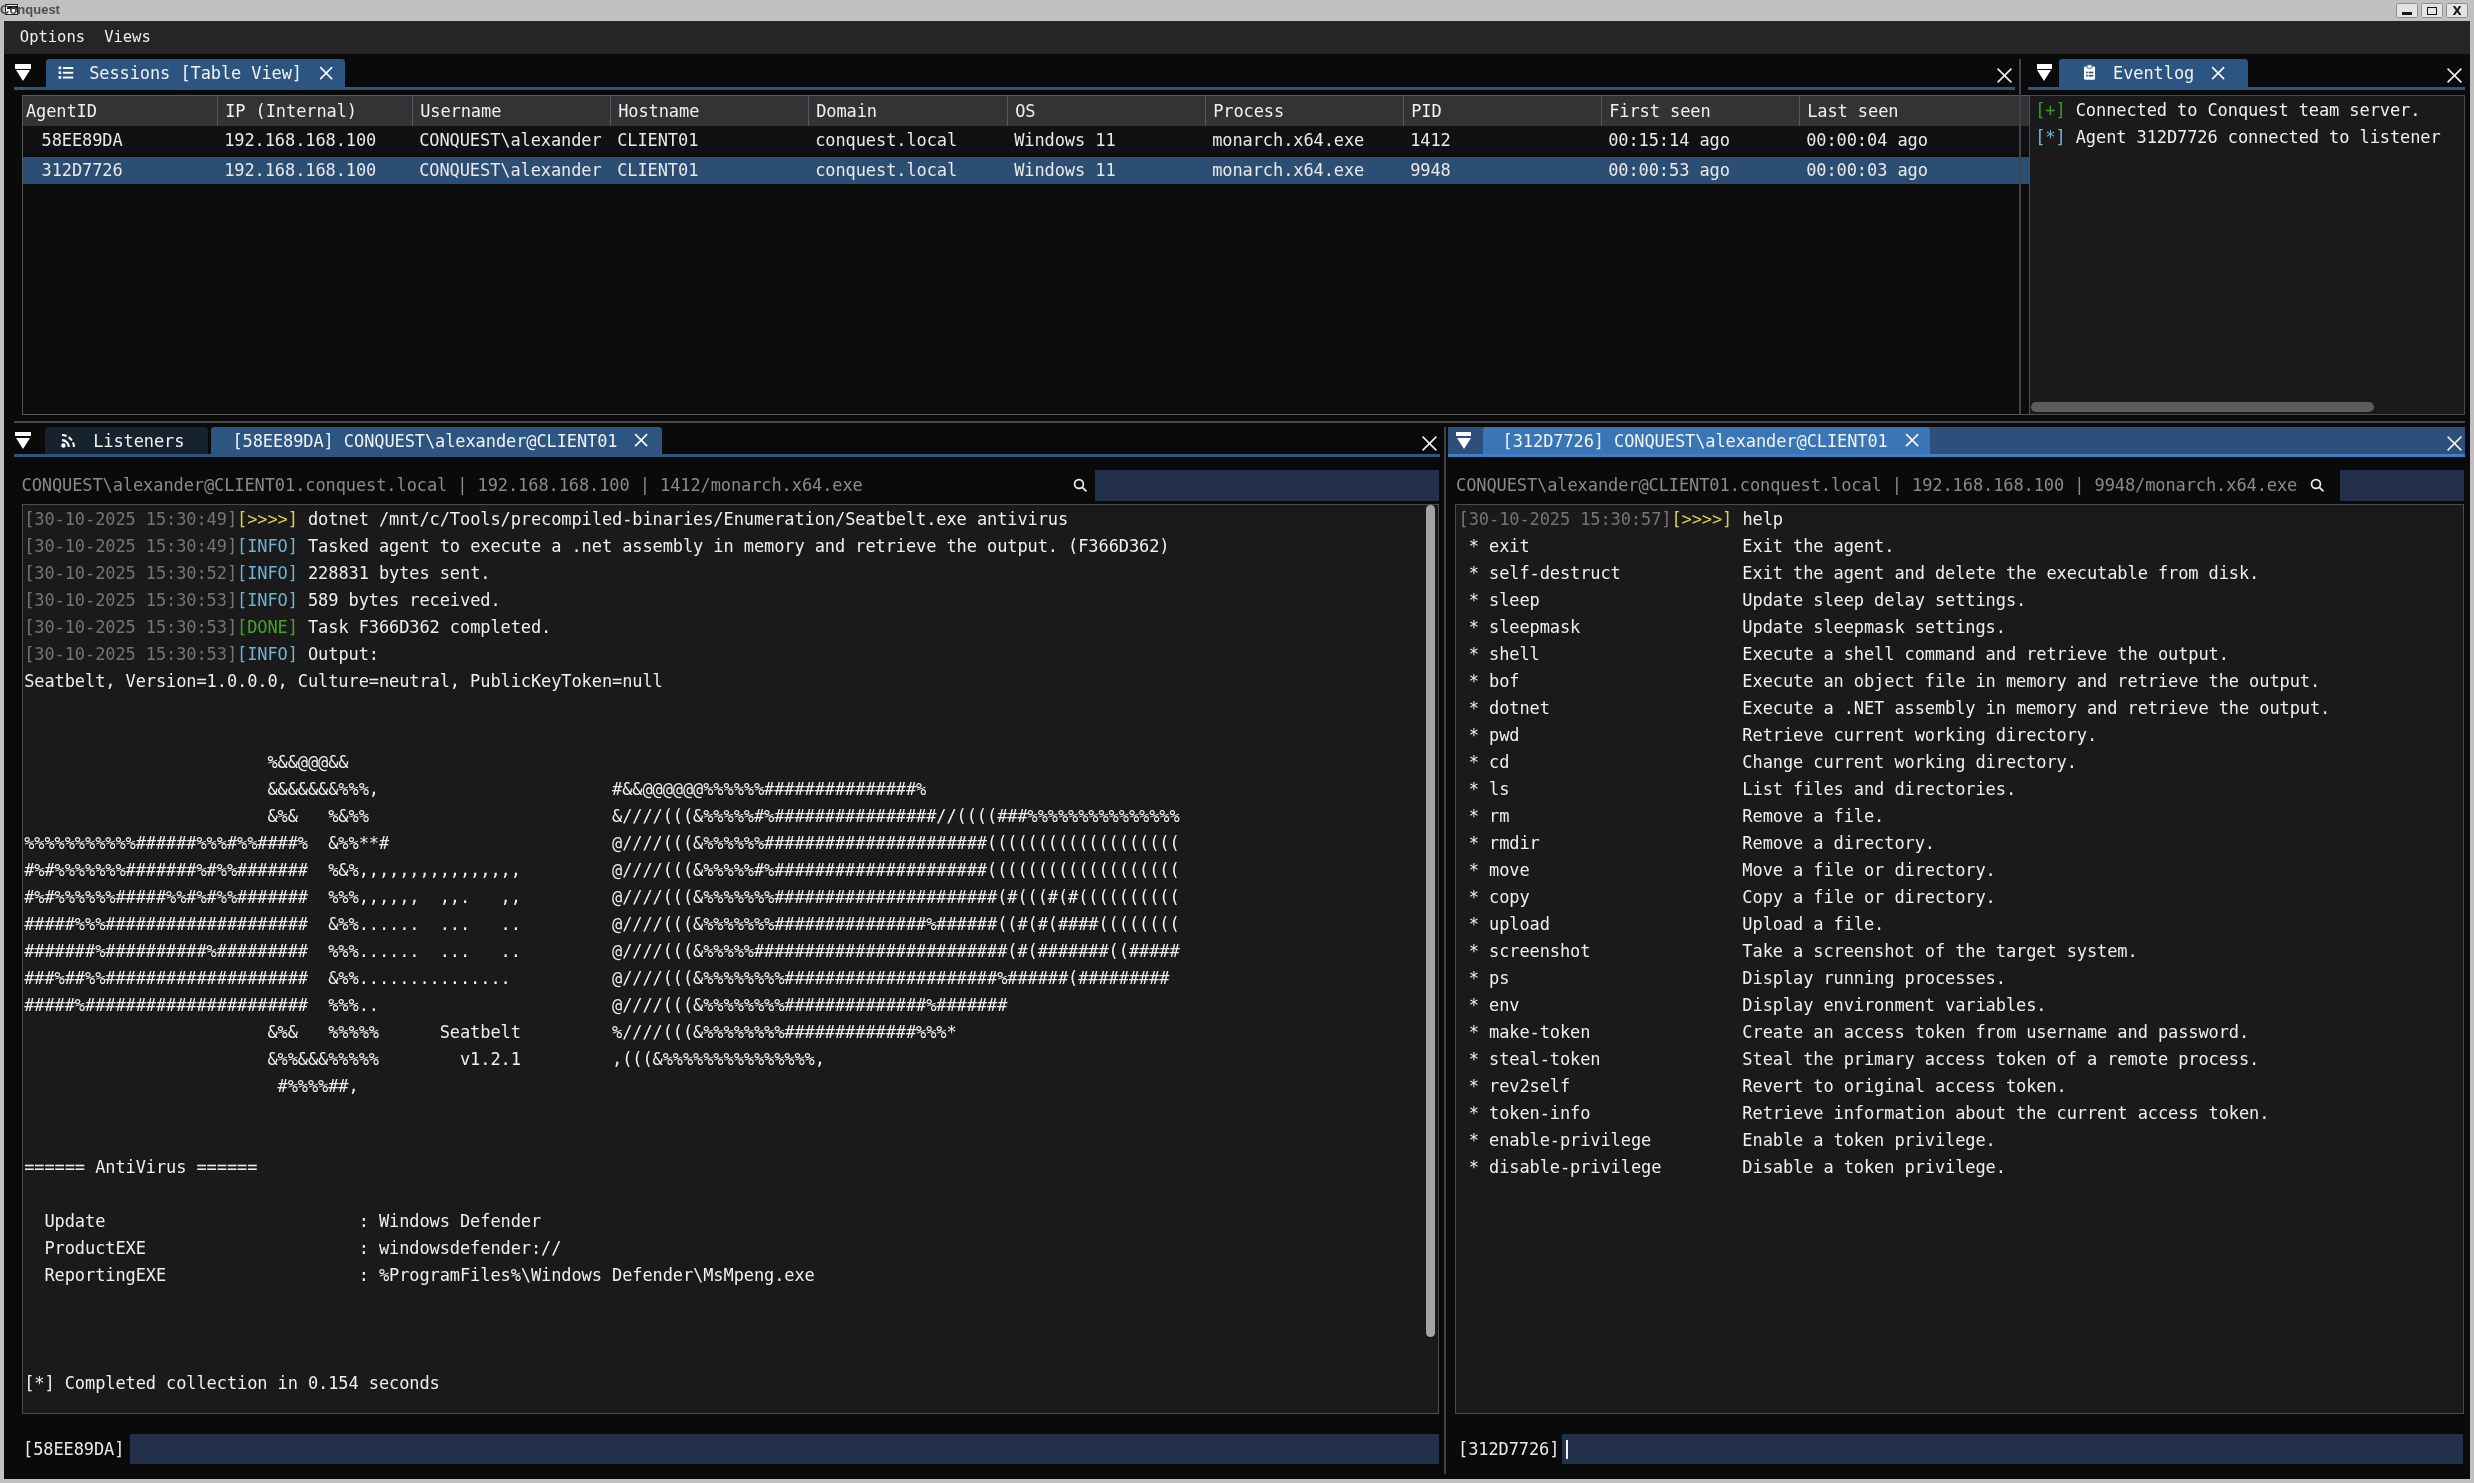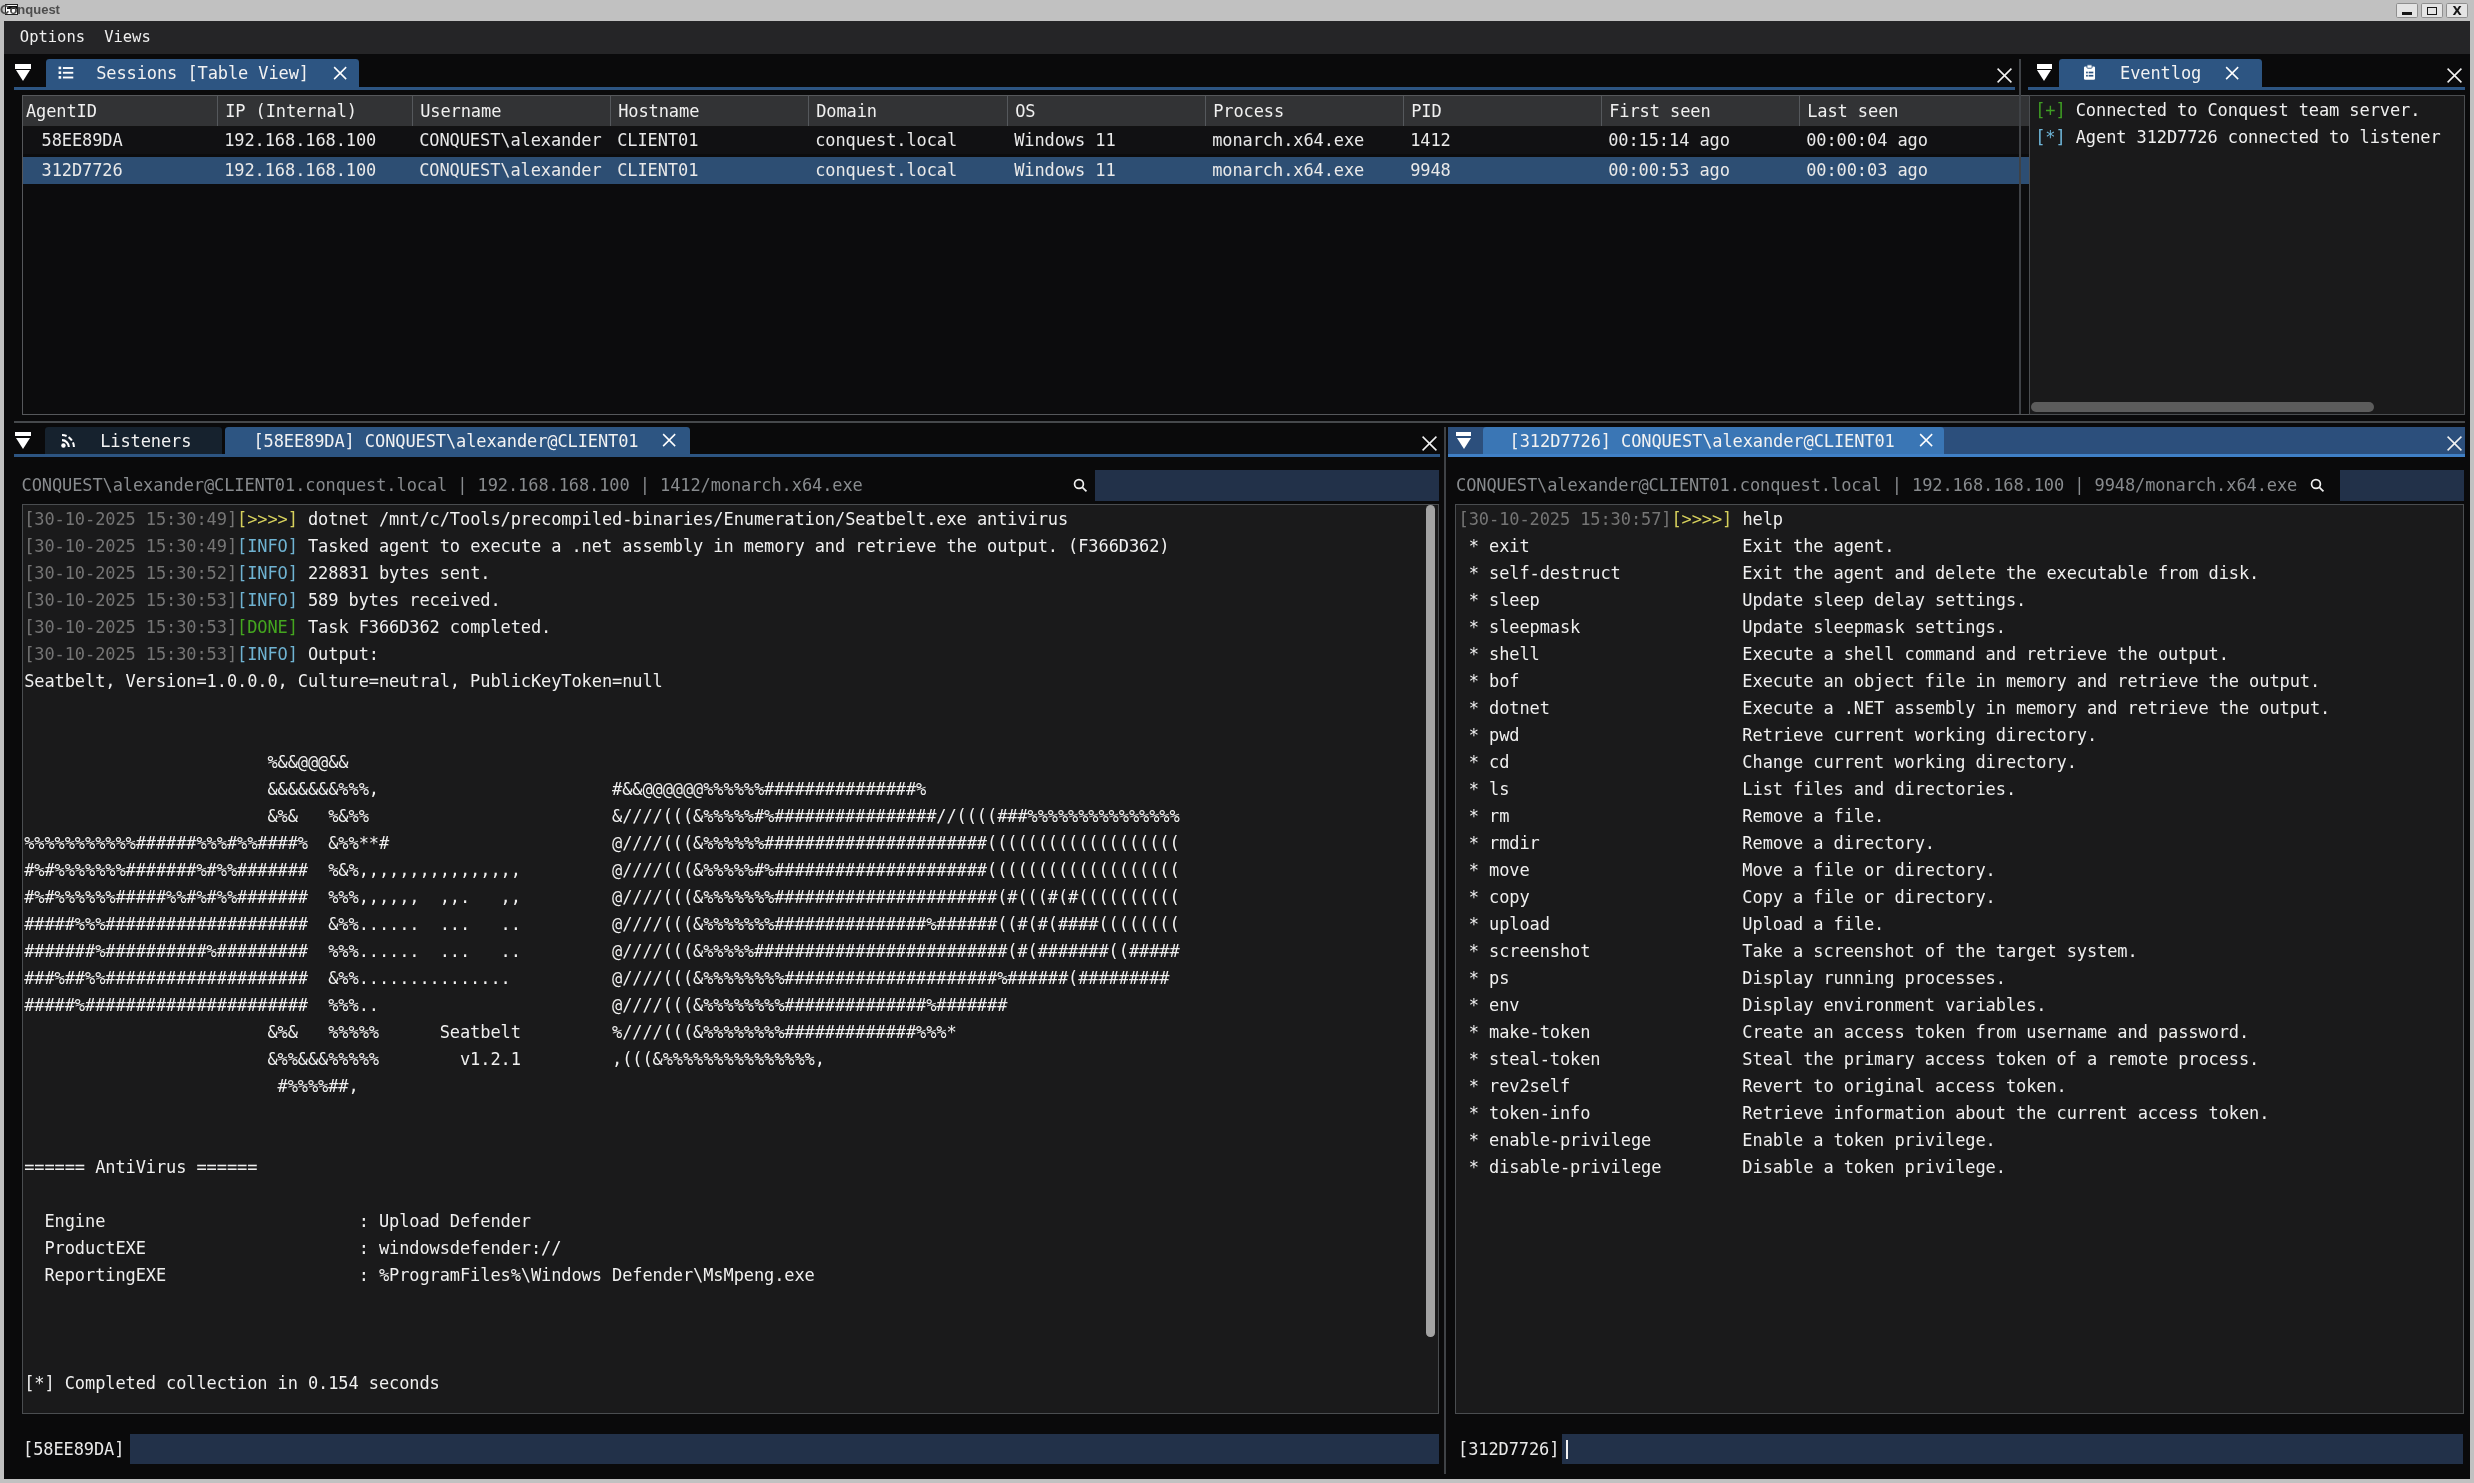--- a/index.html
+++ b/index.html
@@ -27,21 +27,21 @@
   
   .menubar{left:4.3px;top:20.6px;width:2466px;height:33px;background:#252527;display:flex;align-items:center;padding-left:6px}
   .menu-item{padding:0 9.5px;font-size:15.5px;color:#efefef;line-height:33px}
 
   
   .tabbar{display:flex;align-items:flex-end}
   .filterbtn{width:19px;display:flex;flex-direction:column;align-items:center;justify-content:center}
   .filterbtn .bar{width:15.5px;height:4.3px;background:#fff;margin-bottom:1.7px}
   .filterbtn .tri{width:0;height:0;border-left:7.7px solid transparent;border-right:7.7px solid transparent;border-top:11.2px solid #fff}
   .tab{height:27.5px;display:flex;align-items:center;border-radius:3.4px 3.4px 0 0;color:#f2f2f2;font-size:17px;letter-spacing:-0.1px}
-  .tab .lbl{margin:0 16px;white-space:pre}
+  .tab .lbl{margin:0 9px;white-space:pre}
   .xicon{display:inline-block;position:relative;flex:none}
   .xicon svg{display:block}
   .underline{height:2.6px}
   .panel-x{width:19px;height:19px}
 
   .blue-tab{background:#2d5582}
   .dark-tab{background:#16222e}
   .focus-tab{background:#3a76b5}
 
   
@@ -301,21 +301,21 @@
     <div class="cline"><span class="sg-out">#######%##########%#########  %%%......  ...   ..         @////(((&amp;%%%%%#########################(#(#######((#####</span></div>
     <div class="cline"><span class="sg-out">###%##%%####################  &amp;%%...............          @////(((&amp;%%%%%%%%#####################%######(#########</span></div>
     <div class="cline"><span class="sg-out">#####%######################  %%%..                       @////(((&amp;%%%%%%%%##############%#######</span></div>
     <div class="cline"><span class="sg-out">                        &amp;%&amp;   %%%%%      Seatbelt         %////(((&amp;%%%%%%%%#############%%%*</span></div>
     <div class="cline"><span class="sg-out">                        &amp;%%&amp;&amp;&amp;%%%%%        v1.2.1         ,(((&amp;%%%%%%%%%%%%%%%,</span></div>
     <div class="cline"><span class="sg-out">                         #%%%%##,</span></div>
     <div class="cline"> </div>
     <div class="cline"> </div>
     <div class="cline"><span class="sg-out">====== AntiVirus ======</span></div>
     <div class="cline"> </div>
-    <div class="cline"><span class="sg-out">  Engine                         : Upload Defender</span></div>
+    <div class="cline"><span class="sg-out">  Update                         : Windows Defender</span></div>
     <div class="cline"><span class="sg-out">  ProductEXE                     : windowsdefender://</span></div>
     <div class="cline"><span class="sg-out">  ReportingEXE                   : %ProgramFiles%\Windows Defender\MsMpeng.exe</span></div>
     <div class="cline"> </div>
     <div class="cline"> </div>
     <div class="cline"> </div>
     <div class="cline"><span class="sg-out">[*] Completed collection in 0.154 seconds</span></div>
   </div>
 <div class="abs scroll-v" style="left:1426px;top:505px;height:832px"></div>
 
 <div class="abs promptlbl" style="left:23px;top:1434px;height:30px">[58EE89DA]</div>

